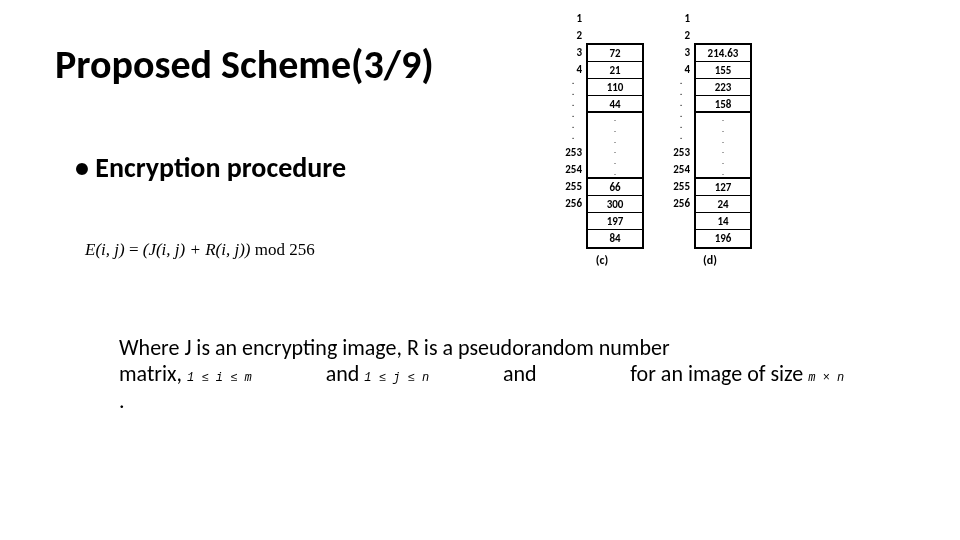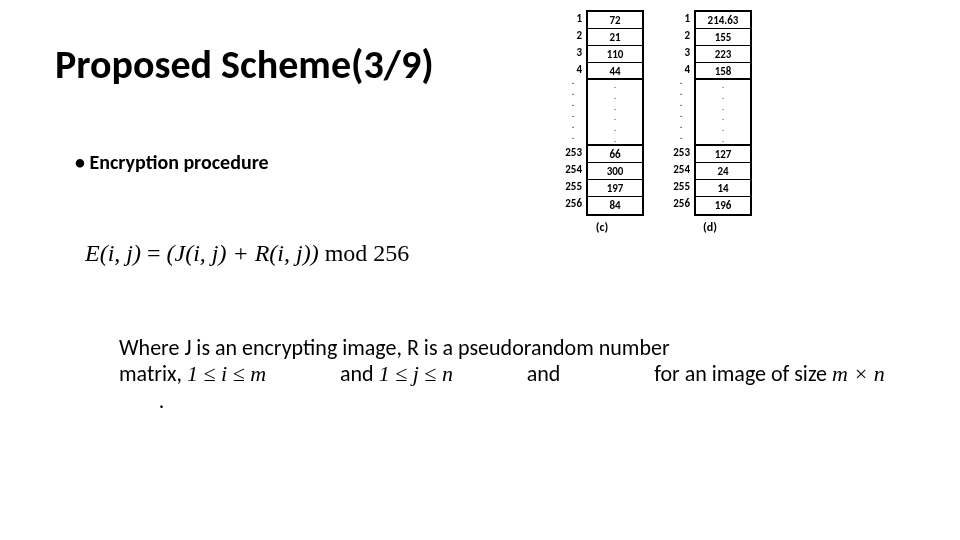--- a/index.html
+++ b/index.html
@@ -1,32 +1,32 @@
 <!DOCTYPE html>
 <html><head>
 <meta charset="utf-8">
 <style>
   * { box-sizing: border-box; margin: 0; padding: 0; }
   html, body { width: 960px; height: 540px; background: #fff; font-family: Calibri, Arial, sans-serif; color: #000; }
   .slide { position: relative; width: 960px; height: 540px; }
   .title { position: absolute; left: 55px; top: 40px; font-size: 40px; font-weight: 700; }
-  .bullet { position: absolute; left: 75px; top: 150px; font-size: 20px; font-weight: 700; }
+  .bullet { position: absolute; left: 75px; top: 150px; font-size: 28px; font-weight: 700; }
   .bullet::before { content: "• "; }
-  .equation { position: absolute; left: 85px; top: 240px; font-family: "Times New Roman", serif; font-size: 24px; font-style: italic; }
+  .equation { position: absolute; left: 85px; top: 240px; font-family: "Times New Roman", serif; font-size: 17px; font-style: italic; }
   .equation .rm { font-style: normal; }
   .para { position: absolute; left: 75px; top: 335px; width: 820px; font-size: 22px; line-height: 1.2; }
   .para .seg { white-space: nowrap; margin-left: 44px; }
-  .para .mth { font-family: Liberation Serif, serif; font-style: italic; font-size: 22px; }
+  .para .mth { font-family: Liberation Mono, monospace; font-style: italic; font-size: 12px; }
   .tables { position: absolute; left: 560px; top: 10px; display: flex; gap: 24px; }
   .tblwrap { display: flex; flex-direction: column; align-items: center; }
   .tbl { display: flex; }
   .idxcol { display: flex; flex-direction: column; font-size: 11px; font-weight: 700; }
   .idxcol .cell { height: 17px; width: 26px; text-align: right; padding-right: 4px; line-height: 17px; }
   .idxcol .dotcell { height: 11px; width: 26px; text-align: center; line-height: 6px; font-size: 8px; }
-  .valcol { display: flex; flex-direction: column; border: 2px solid #000; border-left-width: 2px; border-right-width: 2px; }
+  .valcol { display: flex; flex-direction: column; border: 2px solid #000; border-left-width: 2px; border-right-width: 2px; margin-top: 33px; }
   .valcol .cell { height: 17px; width: 54px; text-align: center; font-size: 11px; font-weight: 700; line-height: 17px; border-bottom: 1px solid #000; }
   .valcol .cell.last-top { border-bottom: 2px solid #000; }
   .valcol .dots { height: 66px; border-bottom: 2px solid #000; display:flex; flex-direction:column; justify-content:space-around; align-items:center; font-size:8px; }
   .valcol .cell.last { border-bottom: none; }
   .caption { font-size: 12px; font-weight: 700; margin-top: 4px; }
 </style>
 </head>
 <body>
 <div class="slide">
 

